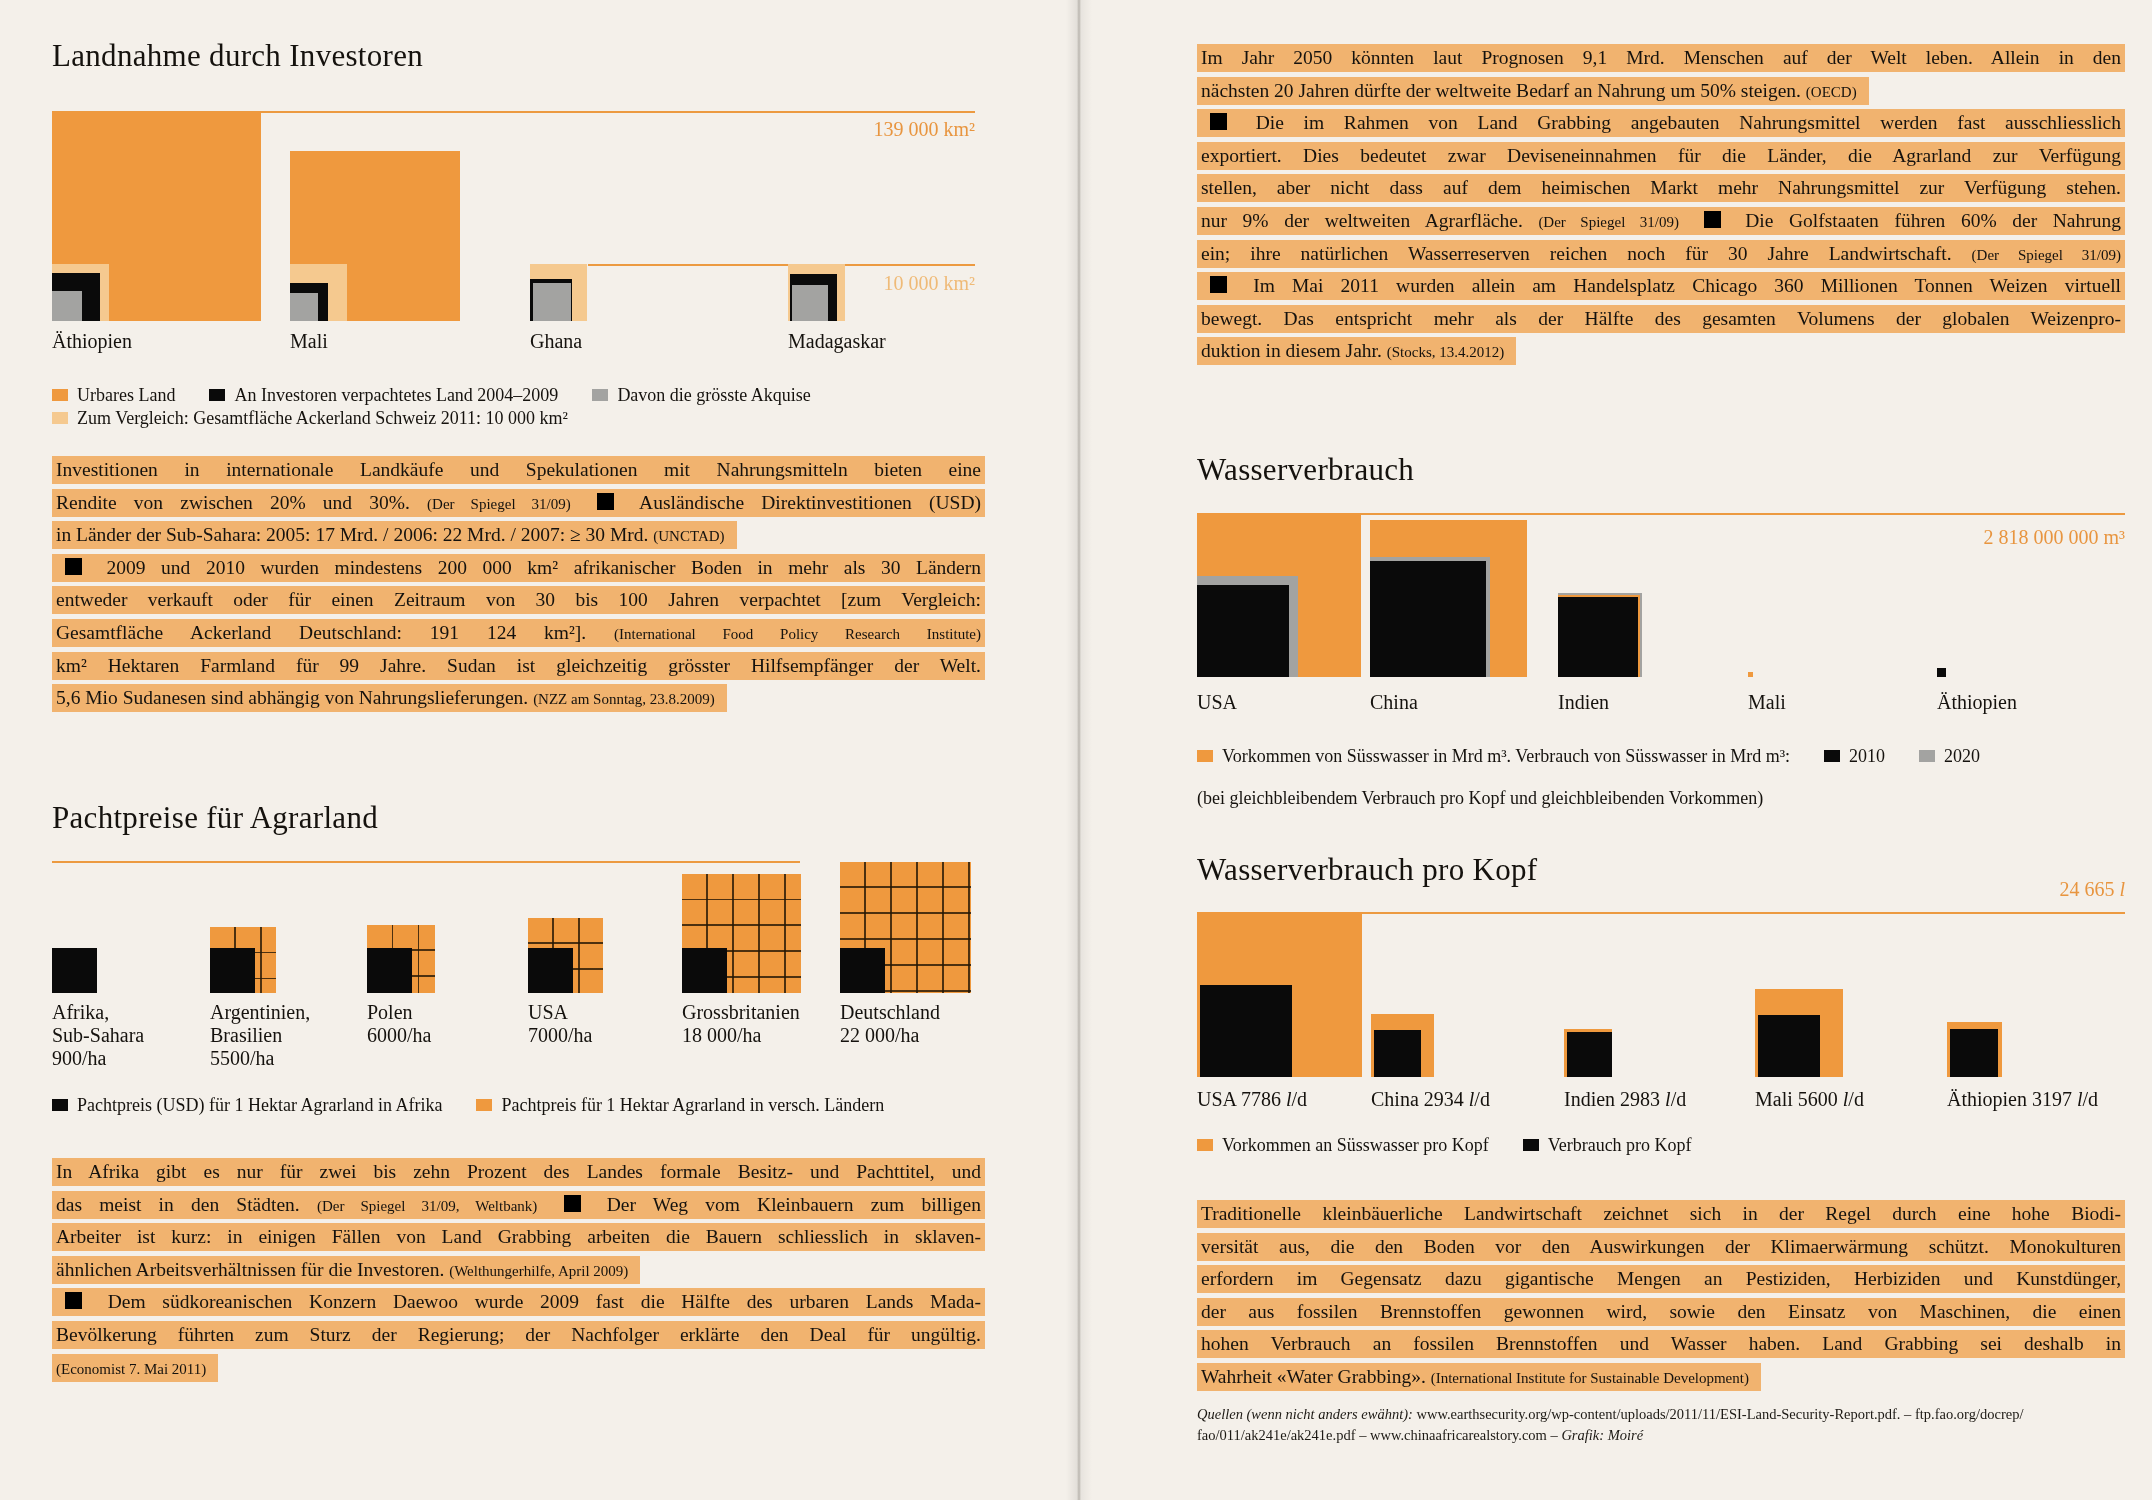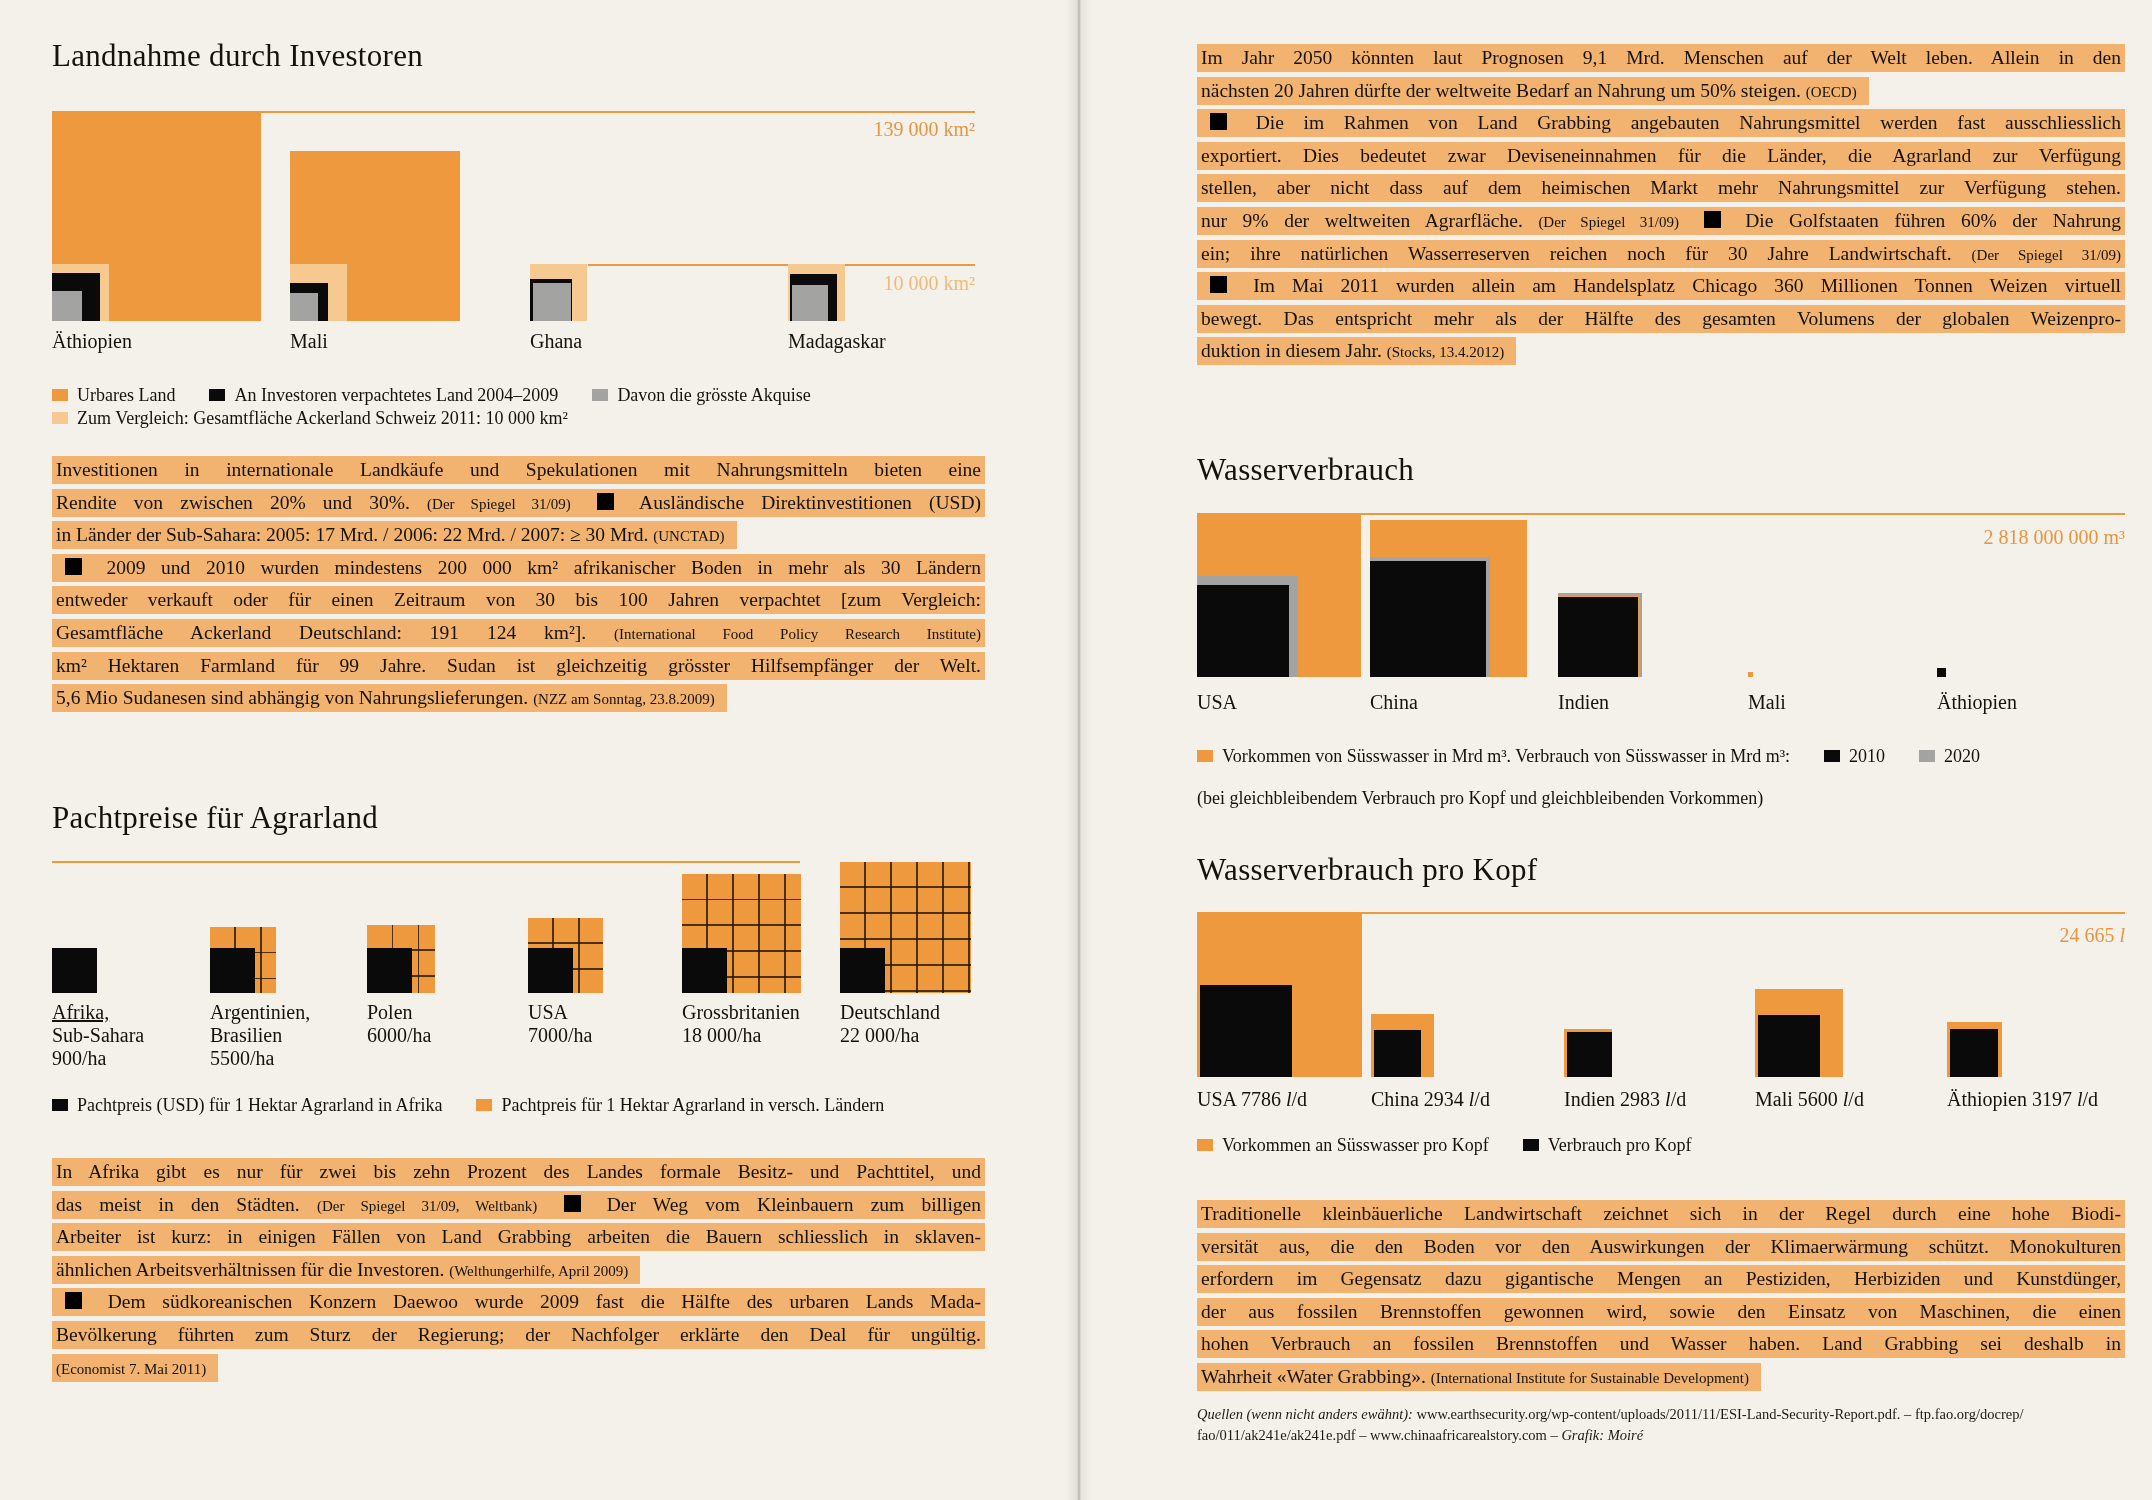--- a/index.html
+++ b/index.html
@@ -61,21 +61,21 @@
     <div class="abs layer" style="left: 533px; top: 283px; width: 38px; height: 38px; background: rgb(163, 163, 161);"></div>
     <div class="abs clabel" style="left: 530px; top: 330px;">Ghana</div>
     <div class="abs layer" style="left: 788px; top: 264px; width: 57px; height: 57px; background: rgb(245, 201, 143);"></div>
     <div class="abs layer" style="left: 790px; top: 274px; width: 47px; height: 47px; background: rgb(10, 10, 10);"></div>
     <div class="abs layer" style="left: 792px; top: 285px; width: 36px; height: 36px; background: rgb(163, 163, 161);"></div>
     <div class="abs clabel" style="left: 788px; top: 330px;">Madagaskar</div>
     <div class="abs legend" style="left: 52px; top: 384px;"><div class="pair" style="display: inline-block;"><div class="swatch" style="background: rgb(239, 153, 62);"></div>Urbares Land</div><div class="pair" style="display: inline-block;"><div class="swatch" style="background: rgb(10, 10, 10);"></div>An Investoren verpachtetes Land 2004–2009</div><div class="pair" style="display: inline-block;"><div class="swatch" style="background: rgb(163, 163, 161);"></div>Davon die grösste Akquise</div></div>
     <div class="abs legend" style="left: 52px; top: 406.5px;"><div class="pair" style="display: inline-block;"><div class="swatch" style="background: rgb(245, 201, 143);"></div>Zum Vergleich: Gesamtfläche Ackerland Schweiz 2011: 10 000 km²</div></div>
     <div class="abs rule" style="left: 52px; top: 861px; width: 748px;"></div>
     <div class="abs" style="left: 52px; top: 948px; width: 45px; height: 45px; background: rgb(10, 10, 10);"></div>
-    <div class="abs clabel" style="left: 52px; top: 1001px; text-decoration: underline;">Afrika,</div>
+    <div class="abs clabel" style="left: 52px; top: 1001px;">Afrika,</div>
     <div class="abs clabel" style="left: 52px; top: 1024px;">Sub-Sahara</div>
     <div class="abs clabel" style="left: 52px; top: 1047px;">900/ha</div>
     <div class="abs grid-sq" style="left: 210px; top: 927px; width: 66px; height: 66px;"></div>
     <div class="abs" style="left: 210px; top: 948px; width: 45px; height: 45px; background: rgb(10, 10, 10);"></div>
     <div class="abs clabel" style="left: 210px; top: 1001px;">Argentinien,</div>
     <div class="abs clabel" style="left: 210px; top: 1024px;">Brasilien</div>
     <div class="abs clabel" style="left: 210px; top: 1047px;">5500/ha</div>
     <div class="abs grid-sq" style="left: 367px; top: 925px; width: 68px; height: 68px;"></div>
     <div class="abs" style="left: 367px; top: 948px; width: 45px; height: 45px; background: rgb(10, 10, 10);"></div>
     <div class="abs clabel" style="left: 367px; top: 1001px;">Polen</div>
@@ -107,21 +107,21 @@
     <div class="abs layer" style="left: 1558px; top: 595px; width: 82px; height: 82px; background: rgb(239, 153, 62);"></div>
     <div class="abs layer" style="left: 1558px; top: 597px; width: 80px; height: 80px; background: rgb(10, 10, 10);"></div>
     <div class="abs clabel" style="left: 1558px; top: 691px;">Indien</div>
     <div class="abs layer" style="left: 1748px; top: 672px; width: 5px; height: 5px; background: rgb(239, 153, 62);"></div>
     <div class="abs clabel" style="left: 1748px; top: 691px;">Mali</div>
     <div class="abs layer" style="left: 1937px; top: 668px; width: 9px; height: 9px; background: rgb(10, 10, 10);"></div>
     <div class="abs clabel" style="left: 1937px; top: 691px;">Äthiopien</div>
     <div class="abs legend" style="left: 1197px; top: 745px;"><div class="pair" style="display: inline-block;"><div class="swatch" style="background: rgb(239, 153, 62);"></div>Vorkommen von Süsswasser in Mrd m³. Verbrauch von Süsswasser in Mrd m³:</div><div class="pair" style="display: inline-block;"><div class="swatch" style="background: rgb(10, 10, 10);"></div>2010</div><div class="pair" style="display: inline-block;"><div class="swatch" style="background: rgb(163, 163, 161);"></div>2020</div></div>
     <div class="abs legend" style="left: 1197px; top: 768px; margin-top: 19px;">(bei gleichbleibendem Verbrauch pro Kopf und gleichbleibenden Vorkommen)</div>
     <div class="abs rule" style="left: 1197px; top: 912px; width: 928px;"></div>
-    <div class="abs accent" style="right: 27px; top: 924px; text-align: right;">24 665 <i>l</i></div>
+    <div class="abs accent" style="right: 27px; top: 878px; text-align: right;">24 665 <i>l</i></div>
     <div class="abs" style="left: 1197px; top: 912px; width: 165px; height: 165px; background: rgb(239, 153, 62);"></div>
     <div class="abs" style="left: 1200px; top: 985px; width: 92px; height: 92px; background: rgb(10, 10, 10);"></div>
     <div class="abs clabel" style="left: 1197px; top: 1088px;">USA 7786 <i>l</i>/d</div>
     <div class="abs" style="left: 1371px; top: 1014px; width: 63px; height: 63px; background: rgb(239, 153, 62);"></div>
     <div class="abs" style="left: 1374px; top: 1030px; width: 47px; height: 47px; background: rgb(10, 10, 10);"></div>
     <div class="abs clabel" style="left: 1371px; top: 1088px;">China 2934 <i>l</i>/d</div>
     <div class="abs" style="left: 1564px; top: 1029px; width: 48px; height: 48px; background: rgb(239, 153, 62);"></div>
     <div class="abs" style="left: 1567px; top: 1032px; width: 45px; height: 45px; background: rgb(10, 10, 10);"></div>
     <div class="abs clabel" style="left: 1564px; top: 1088px;">Indien 2983 <i>l</i>/d</div>
     <div class="abs" style="left: 1755px; top: 989px; width: 88px; height: 88px; background: rgb(239, 153, 62);"></div>

